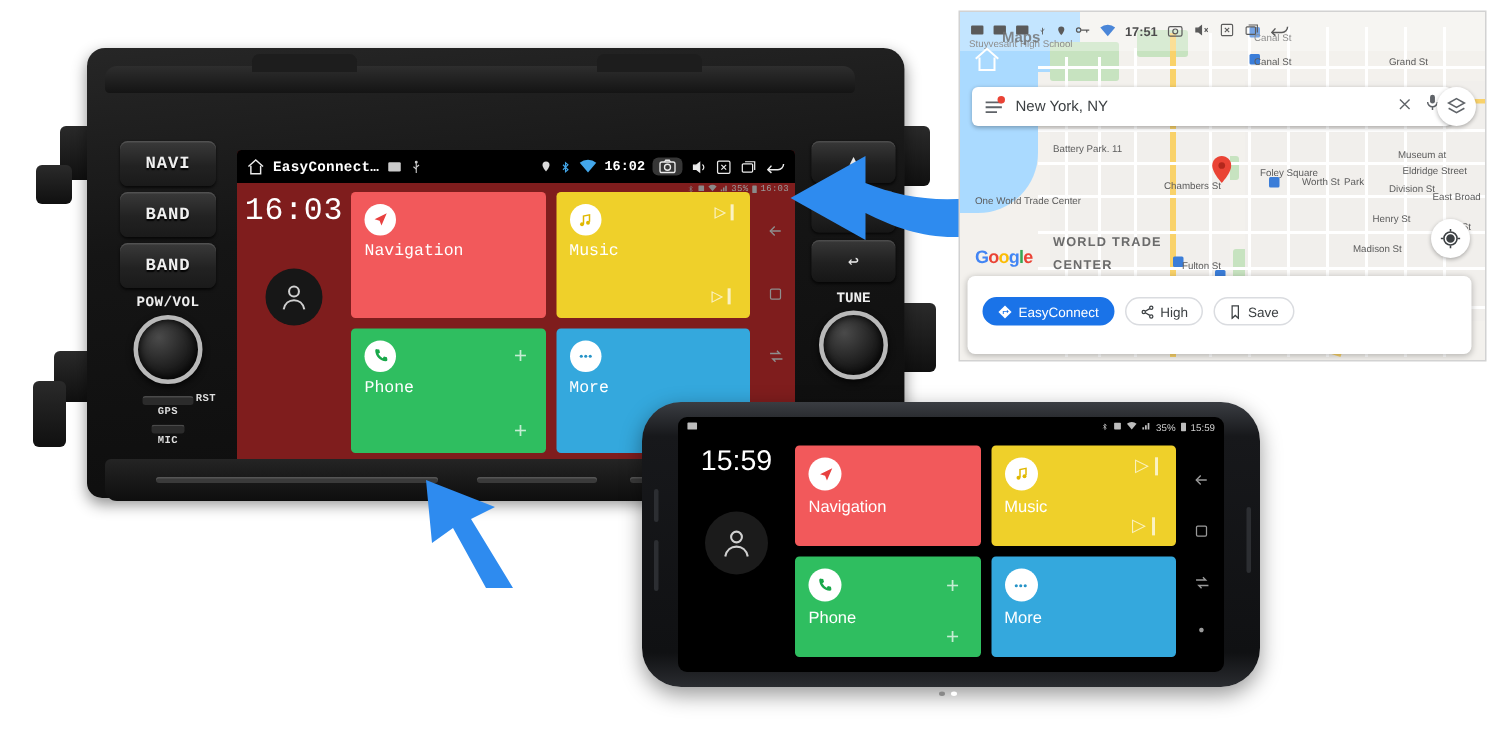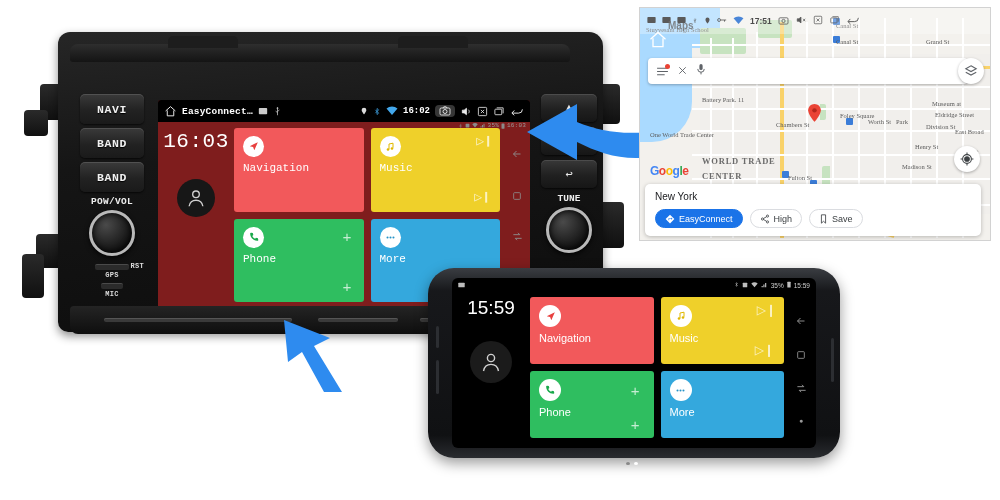--- a/index.html
+++ b/index.html
@@ -147,21 +147,21 @@
 
   
   .maps-panel {
     position:absolute; left:640px; top:8px; width:350px; height:232px;
     background:#e8e6e1; overflow:hidden;
     box-shadow:0 0 0 1px #d2d2d2;
   }
   .map-canvas { position:absolute; inset:0; }
   .map-label {
     position:absolute; font-size:6.5px; color:#5c5c5c;
-    white-space:nowrap; font-family:Liberation Serif, serif;
+    white-space:nowrap; font-family:Liberation Sans, sans-serif;
   }
   .map-label.big {
     font-size:8.5px; color:#6b6b6b; letter-spacing:.8px; font-weight:bold;
   }
   .map-street { position:absolute; background:#fff; }
   .map-street.major { background:#f9d26a; }
   .map-green { position:absolute; background:#c7e3c0; border-radius:2px;}
   .map-water { position:absolute; background:#aadaff; }
   .map-block { position:absolute; background:#f1efec; }
 
@@ -626,20 +626,21 @@
     </div>
     <div class="maps-wordmark">Maps</div>
 
     <div class="search-bar">
       <span style="position:relative;display:inline-flex;">
         <svg width="13" height="11" viewBox="0 0 24 20" fill="none" stroke="#5f6368" stroke-width="2.2">
             <path d="M2 4h20M2 10h20M2 16h14"></path>
           </svg>
         <span style="position:absolute;right:-1px;top:-2px;width:5px;height:5px;border-radius:50%;background:#EA4335;"></span>
       </span>
+      <span class="search-text" placeholder="Search here">New York, NY</span>
       <span>
         <svg width="11" height="11" viewBox="0 0 24 24" fill="none" stroke="#5f6368" stroke-width="2">
             <path d="M5 5l14 14M19 5L5 19"></path>
           </svg>
       </span>
       <span>
         <svg width="10" height="13" viewBox="0 0 18 24" fill="#5f6368">
             <rect x="6" y="2" width="6" height="11" rx="3"></rect>
             <path d="M3 11a6 6 0 0012 0" stroke="#5f6368" stroke-width="1.8" fill="none"></path>
             <path d="M9 17v4" stroke="#5f6368" stroke-width="1.8"></path>
@@ -660,21 +661,20 @@
           <circle cx="12" cy="12" r="7.5"></circle>
           <path d="M12 1v3M12 20v3M1 12h3M20 12h3"></path>
         </svg>
     </div>
 
     <div class="google-logo">
       <span class="gl-b">G</span><span class="gl-r">o</span><span class="gl-y">o</span><span class="gl-b">g</span><span class="gl-g">l</span><span class="gl-r">e</span>
     </div>
 
     <div class="place-card">
-      <div class="place-title">New York</div>
       <div class="place-actions">
         <div class="chip primary">
           <svg width="10" height="10" viewBox="0 0 24 24" fill="#fff">
               <path d="M12 1.5L22.5 12 12 22.5 1.5 12z"></path>
               <path d="M10 15v-3.5h5V14l3-2.8-3-2.8v2H8.5V15z" fill="#1a73e8"></path>
             </svg>
           <span>EasyConnect</span>
         </div>
         <div class="chip">
           <svg width="10" height="10" viewBox="0 0 24 24" fill="none" stroke="#3c4043" stroke-width="2">

